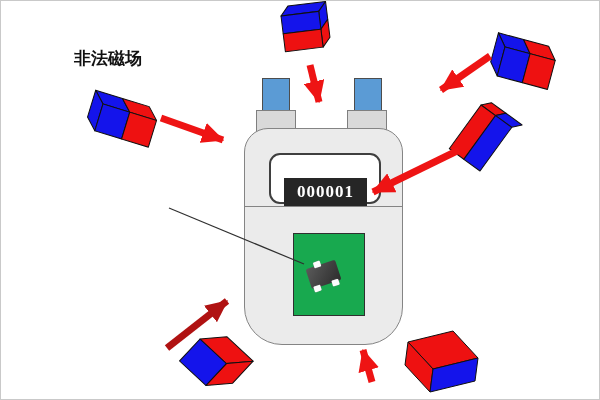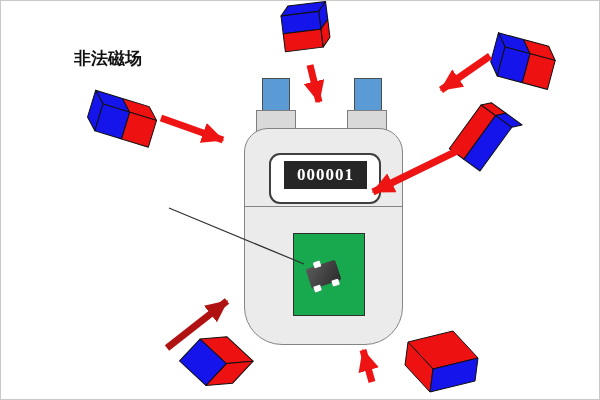--- a/index.html
+++ b/index.html
@@ -23,21 +23,21 @@
     position:absolute;left:243px;top:127px;width:159px;height:217px;
     background:var(--body-gray);border:1.5px solid #848484;box-sizing:border-box;
     border-radius:24px 24px 38px 38px;
   }
   .meter-divider{position:absolute;left:244px;top:205px;width:157px;height:0;border-top:1.5px solid #848484;}
   .display-panel{
     position:absolute;left:268px;top:152px;width:112px;height:51px;
     background:#fff;border:2px solid #3f3f3f;box-sizing:border-box;border-radius:11px;
   }
   .counter{
-    position:absolute;left:283px;top:160px;width:83px;height:28px;
+    position:absolute;left:283px;top:177px;width:83px;height:28px;
     background:var(--display-bg);color:var(--display-text);
     display:flex;align-items:center;justify-content:center;
     font-weight:bold;font-size:17px;letter-spacing:1px;
   }
   .pcb{
     position:absolute;left:292px;top:232px;width:72px;height:83px;
     background:var(--pcb-green);border:1px solid #2f2f2f;box-sizing:border-box;
   }
   .chip{
     position:absolute;left:307px;top:263px;width:31px;height:21px;

